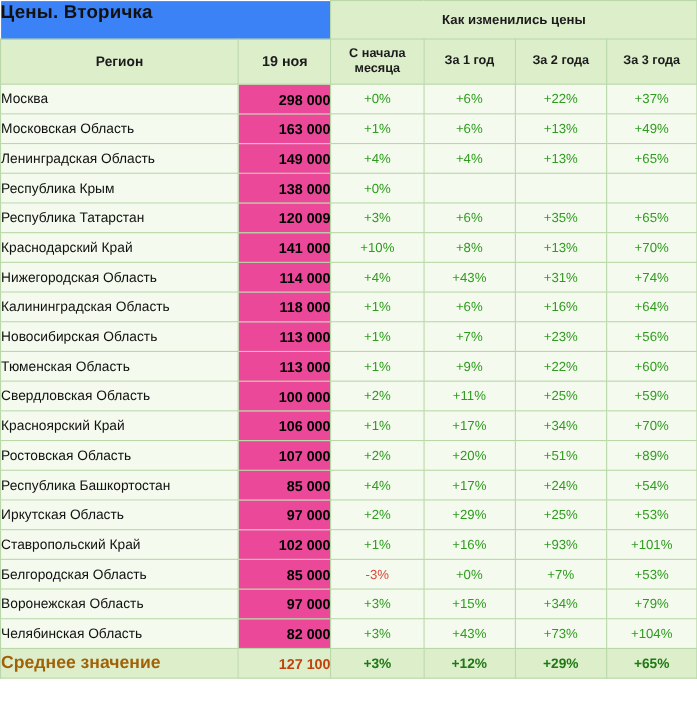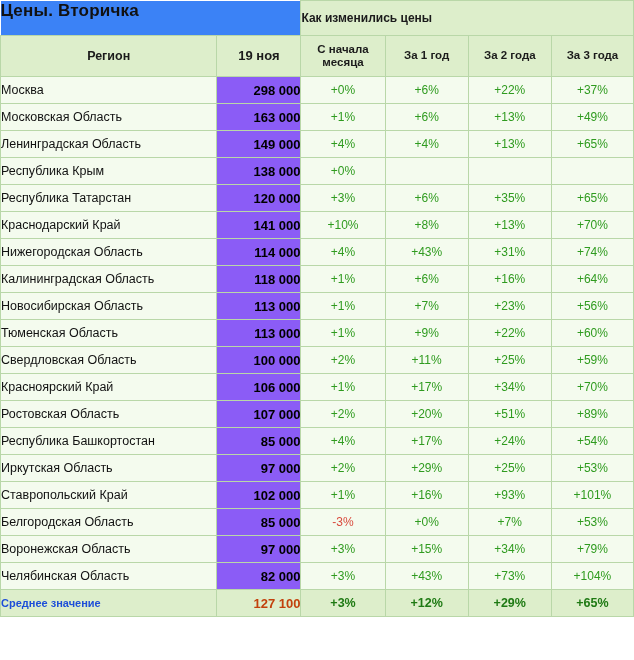--- a/index.html
+++ b/index.html
@@ -38,20 +38,21 @@
     background: #3b82f6;
     padding: 6px 4px 10px 4px;
     font-size: 17px;
     font-weight: bold;
     color: #111;
     vertical-align: top;
     letter-spacing: 0.2px;
   }
   .group-head {
     background: #ddeecb;
+    text-align: center;
     font-weight: bold;
     font-size: 12px;
     color: #1b1b1b;
     height: 34px;
     vertical-align: middle;
     border: 1px solid #b9d7a8 !important;
   }
   .col-head {
     background: #ddeecb;
     font-weight: bold;
@@ -80,37 +81,37 @@
     background: #f4fbee;
     white-space: nowrap;
     overflow: hidden;
   }
   td.price {
     text-align: right;
     padding-right: 8px;
     font-weight: bold;
     font-size: 13px;
     color: #000;
-    background: #8b5cf6;
+    background: #ec4899;
   }
   td.chg {
     text-align: center;
     font-size: 12px;
     font-weight: normal;
     background: #f4fbee;
   }
   td.chg.pos { color: #2f9b1f; }
   td.chg.neg { color: #d94a3d; }
   td.chg.empty { color: transparent; }
 
   tr.avg td {
     background: #ddeecb;
     font-weight: bold;
   }
-  tr.avg td.region { color: #1d4ed8; font-size: 11px; }
+  tr.avg td.region { color: #a16207; font-size: 16px; }
   tr.avg td.price { color: #c2410c; font-size: 13px; }
   tr.avg td.chg { color: #1f7a14; font-size: 12.5px; font-weight: bold; }
 </style>
 </head>
 <body>
 
 <table class="price-table">
   <colgroup>
     <col class="c-region">
     <col class="c-price">
@@ -161,21 +162,21 @@
     <tr>
       <td class="region">Республика Крым</td>
       <td class="price">138 000</td>
       <td class="chg pos">+0%</td>
       <td class="chg empty"></td>
       <td class="chg empty"></td>
       <td class="chg empty"></td>
     </tr>
     <tr>
       <td class="region">Республика Татарстан</td>
-      <td class="price">120 000</td>
+      <td class="price">120 009</td>
       <td class="chg pos">+3%</td>
       <td class="chg pos">+6%</td>
       <td class="chg pos">+35%</td>
       <td class="chg pos">+65%</td>
     </tr>
     <tr>
       <td class="region">Краснодарский Край</td>
       <td class="price">141 000</td>
       <td class="chg pos">+10%</td>
       <td class="chg pos">+8%</td>

